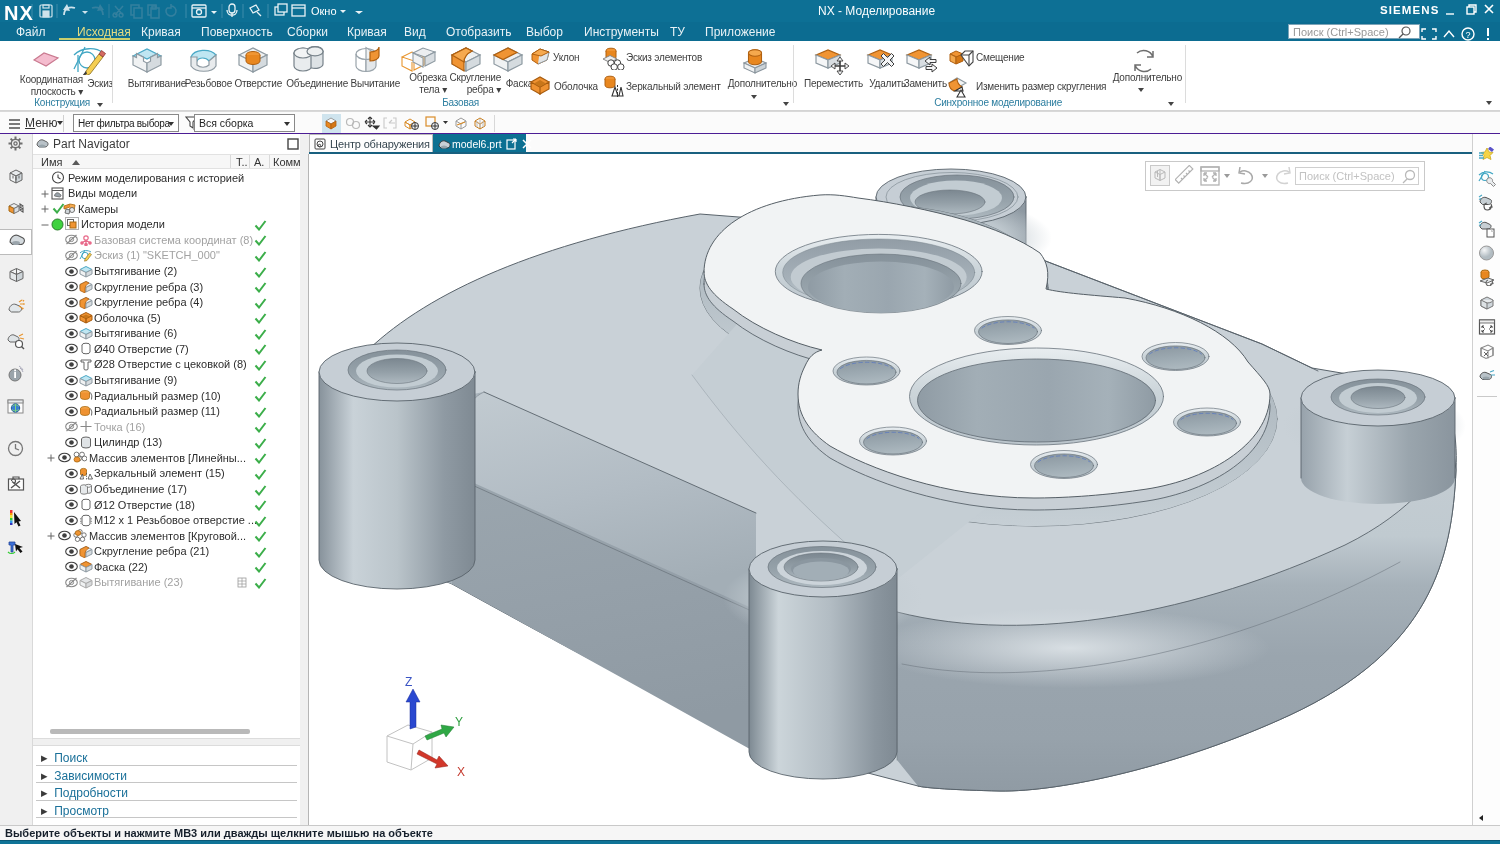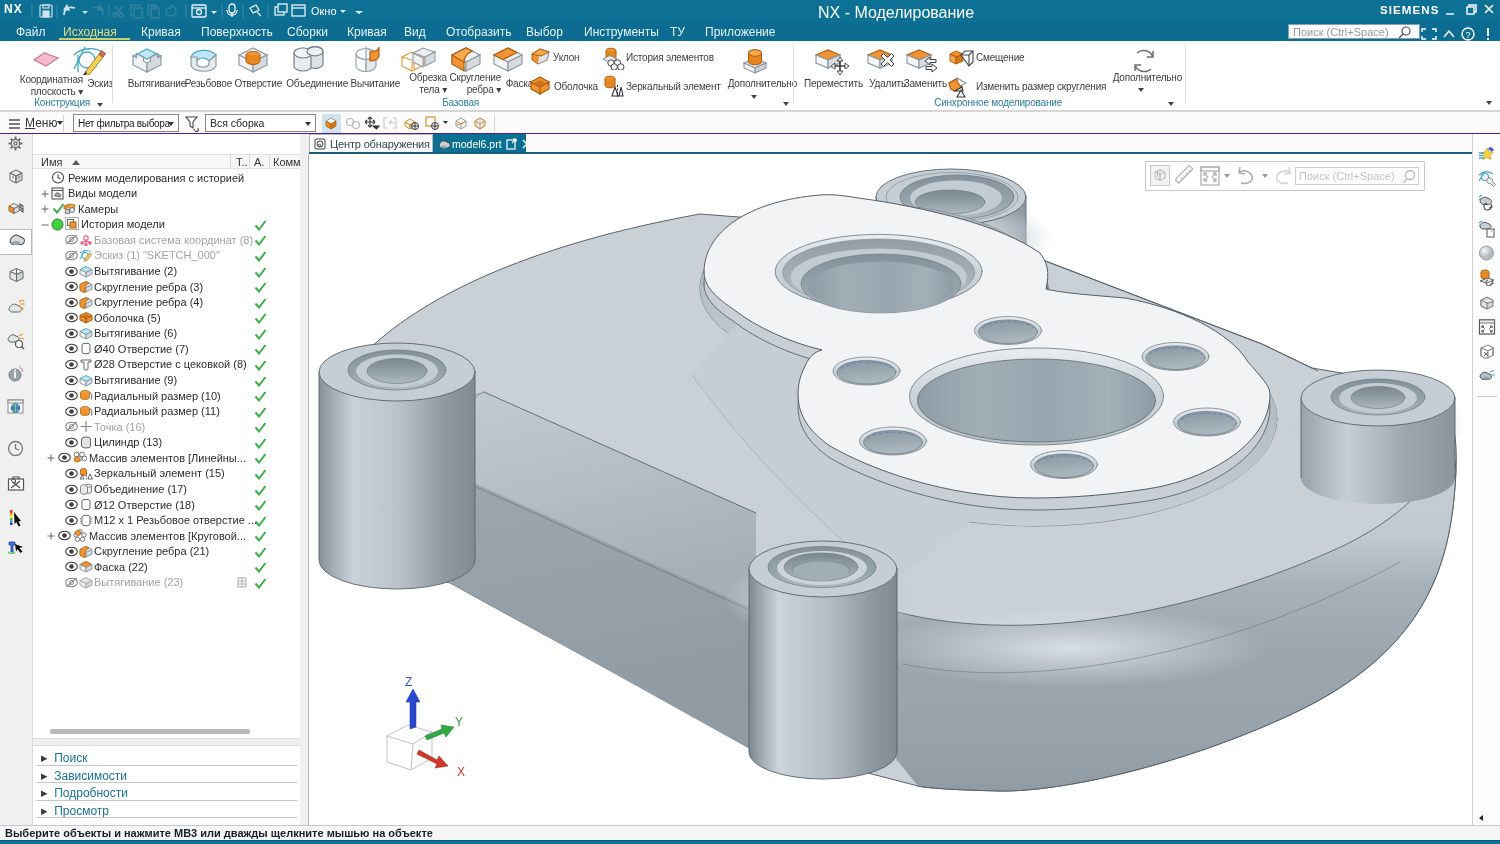--- a/index.html
+++ b/index.html
@@ -25,21 +25,21 @@
 #rightbar{position:absolute;left:1472px;top:134px;width:28px;height:691px;background:#fdfdfd;border-left:1px solid #d0d0d0}
 #statusbar{position:absolute;left:0;top:825px;width:1500px;height:15px;background:#f6f6f6;border-top:1px solid #c9c9c9}
 #bluestrip{position:absolute;left:0;top:840px;width:1500px;height:4px;background:#0f7397;border-top:1px solid #0a5876}
 .sec{position:absolute;left:0;width:267px;font-size:12px;color:#1a7099}
 .sec span{font-size:8.5px;vertical-align:1.5px}
 .secline{position:absolute;left:3px;width:261px;height:1px;background:#c6c6c6}
 </style></head>
 <body>
 
 <div id="titlebar">
- <div class="abs" style="left:4px;top:2px;font-size:12px;font-weight:bold;color:#fff;letter-spacing:1px">NX</div>
+ <div class="abs" style="left:4px;top:2px;font-size:20px;font-weight:bold;color:#fff;letter-spacing:1px">NX</div>
  <svg class="abs" style="left:30px;top:0" width="350" height="22" viewBox="0 0 350 22">
   <g stroke="#cfe3ec" stroke-width="1.2" fill="none">
    <line x1="2" y1="4" x2="2" y2="18" stroke="#3f8cab" stroke-width="1"></line>
    <rect x="10" y="5" width="12" height="12" rx="1"></rect>
         <rect x="13" y="11" width="6" height="6" fill="#cfe3ec"></rect>
         <rect x="13" y="5" width="6" height="3"></rect>
    <line x1="27" y1="4" x2="27" y2="18" stroke="#3f8cab" stroke-width="1"></line>
    <path d="M34 15 c0 -6 5 -9 11 -7" stroke-width="1.8"></path>
    <path d="M37 4 l-4 6 7 1 z" fill="#cfe3ec" stroke="none"></path>
    <path d="M52 11 l3 3 3 -3" fill="#cfe3ec" stroke="none"></path>
@@ -71,35 +71,35 @@
    <line x1="238" y1="4" x2="238" y2="18" stroke="#3f8cab" stroke-width="1"></line>
    <rect x="245" y="7" width="9" height="8"></rect>
         <rect x="248" y="4" width="9" height="8" fill="#0d7095"></rect>
    <rect x="262" y="5" width="13" height="11"></rect>
         <line x1="262" y1="8" x2="275" y2="8"></line>
   </g>
   <text x="281" y="15" font-size="11" fill="#ffffff" font-family="Liberation Sans">Окно</text>
   <path d="M310 10 l3 3 3-3" fill="#e8f2f6"></path>
   <path d="M324 8 l10 0 M325 11 l4 3 4-3" fill="#e8f2f6" stroke="none"></path>
  </svg>
- <div class="abs" style="left:818px;top:4px;font-size:16px;color:#fbfdfe">NX - Моделирование</div>
+ <div class="abs" style="left:818px;top:4px;font-size:12px;color:#fbfdfe">NX - Моделирование</div>
  <div class="abs" style="left:1380px;top:4px;font-size:11.5px;font-weight:bold;color:#fff;letter-spacing:1.1px">SIEMENS</div>
  <svg class="abs" style="left:1440px;top:0" width="60" height="22">
   <g stroke="#ffffff" stroke-width="1.4" fill="none">
    <line x1="6" y1="14" x2="14" y2="14"></line>
    <rect x="27" y="7" width="7" height="7"></rect>
         <path d="M29 7 v-2 h7 v7 h-2"></path>
    <path d="M45 5 l8 8 M53 5 l-8 8" stroke-width="1.6"></path>
   </g>
  </svg>
 </div>
 
 <div id="menubar">
  <div class="mi" style="left:16px">Файл</div>
- <div class="mi" style="left:63px;color:#e3dc82">Исходная</div>
+ <div class="mi" style="left:77px;color:#e3dc82">Исходная</div>
  <div class="abs" style="left:59px;top:16px;width:71px;height:2px;background:#c9cf6d"></div>
  <div class="mi" style="left:141px">Кривая</div>
  <div class="mi" style="left:201px">Поверхность</div>
  <div class="mi" style="left:287px">Сборки</div>
  <div class="mi" style="left:347px">Кривая</div>
  <div class="mi" style="left:404px">Вид</div>
  <div class="mi" style="left:446px">Отобразить</div>
  <div class="mi" style="left:526px">Выбор</div>
  <div class="mi" style="left:584px">Инструменты</div>
  <div class="mi" style="left:670px">ТУ</div>
@@ -233,21 +233,21 @@
       <g>
         <ellipse cx="10" cy="5" rx="5" ry="2.8" fill="#f09433" stroke="#b06010"></ellipse>
         <path d="M5 5 v6 a5 2.8 0 0 0 10 0 v-6" fill="#e8871f" stroke="#b06010"></path>
         <path d="M2 13 l7 -3.5 7 3.5 -7 3.5 z" fill="#eceef0" stroke="#888"></path>
         <circle cx="10" cy="17" r="3.2" fill="#fff" stroke="#444"></circle>
         <circle cx="16.5" cy="17" r="3.2" fill="#fff" stroke="#444"></circle>
         <circle cx="13.2" cy="21" r="3.2" fill="#fff" stroke="#444"></circle>
         <circle cx="19.8" cy="21" r="3.2" fill="#fff" stroke="#444"></circle>
       </g>
     </svg>
- <div class="rlab" style="left:626px;top:11px">История элементов</div>
+ <div class="rlab" style="left:626px;top:11px">Эскиз элементов</div>
  <svg class="abs" style="left:600px;top:33px" width="24" height="24" viewBox="0 0 24 24">
       <g>
         <ellipse cx="10" cy="5" rx="5" ry="2.8" fill="#f09433" stroke="#b06010"></ellipse>
         <path d="M5 5 v6 a5 2.8 0 0 0 10 0 v-6" fill="#e8871f" stroke="#b06010"></path>
         <path d="M12 22 l3 -9 3 9 z M19 22 l2 -9 2 9 z" fill="#fff" stroke="#333" stroke-width="1.1"></path>
         <path d="M17.5 11 v12" stroke="#333" stroke-dasharray="2 1.5"></path>
       </g>
     </svg>
  <div class="rlab" style="left:626px;top:40px">Зеркальный элемент</div>
  <svg class="abs" style="left:736px;top:5px" width="38" height="30" viewBox="0 0 38 30">
@@ -341,21 +341,21 @@
       </g>
     </svg>
  <div class="abs" style="left:25px;top:4px;font-size:12px;color:#333"><span style="text-decoration:underline">М</span>еню</div>
  <div class="abs" style="left:57px;top:9px;width:0;height:0;border-left:3.5px solid transparent;border-right:3.5px solid transparent;border-top:4px solid #333"></div>
  <div class="abs" style="left:63px;top:3px;width:1px;height:17px;background:#d0d0d0"></div>
  <div class="combo" style="left:73px;width:106px"><span style="font-size:10px;letter-spacing:-0.3px">Нет фильтра выбора</span><span class="ar"></span></div>
  <svg class="abs" style="left:185px;top:4px" width="16" height="16">
       <path d="M1 1 h11 l-4 5 v6 l-3 -2 v-4 z" fill="#fff" stroke="#444" stroke-width="1.1"></path>
       <path d="M9 13 c0 2 2 3 4 2 M13 12 l0.5 3 -3 0.5" fill="none" stroke="#444"></path>
     </svg>
- <div class="combo" style="left:205px;width:111px">Вся сборка<span class="ar"></span></div>
+ <div class="combo" style="left:194px;width:101px">Вся сборка<span class="ar"></span></div>
  <div class="abs" style="left:322px;top:2px;width:19px;height:19px;background:#cfe4ee"></div>
  <svg class="abs" style="left:323px;top:3px" width="170" height="17" viewBox="0 0 170 17">
   <g>
    <path d="M3 6 l5 -3 5 3 -5 3 z" fill="#f6f7f8" stroke="#888" stroke-width="0.8"></path>
         <path d="M3 6 v5 l5 3 v-5 z" fill="#e8871f" stroke="#b06010" stroke-width="0.8"></path>
         <path d="M13 6 v5 l-5 3 v-5 z" fill="#d57714" stroke="#b06010" stroke-width="0.8"></path>
    <g stroke="#b9b9b9" stroke-width="1.2" fill="none">
           <circle cx="27" cy="7" r="3.5"></circle>
           <circle cx="33" cy="10" r="3.5"></circle>
         </g>
@@ -469,20 +469,30 @@
       <path d="M7 3 l7 9 -2.5 0.5 2 4 -2 1 -2 -4.2 -2 1.7 z" fill="#111"></path>
     </svg>
 <svg class="abs" style="left:7px;top:404px" width="18" height="18" viewBox="0 0 18 18">
       <path d="M2 4 h6 v3 h-2 v7 h-2 v-7 h-2 z" fill="#3a6fd8" stroke="#26479a" stroke-width="0.8"></path>
       <path d="M1 14 c2 2 5 2 7 0" fill="none" stroke="#3c3" stroke-width="1.2"></path>
       <path d="M8 6 l8 3 -3.5 1 3 3.5 -2 1.5 -3 -3.8 -1.5 2.3 z" fill="#111"></path>
     </svg>
 </div>
 
 <div id="panel">
+ <div id="phead">
+  <svg class="abs" style="left:2px;top:3px" width="15" height="13">
+        <path d="M2 8 c0-3 3-6 6-5 l4 2 c2 1 1 5 -2 5 l-6 0 z" fill="#b9c2c8" stroke="#555" stroke-width="0.9"></path>
+        <ellipse cx="7" cy="9" rx="3" ry="1.5" fill="#98a4ab"></ellipse>
+      </svg>
+  <div class="abs" style="left:20px;top:3px;font-size:12px;color:#3c3c3c">Part Navigator</div>
+  <svg class="abs" style="left:254px;top:4px" width="12" height="12">
+        <rect x="1" y="1" width="10" height="10" fill="none" stroke="#444" stroke-width="1.4"></rect>
+      </svg>
+ </div>
  <div id="pcols">
   <div class="abs" style="left:8px;top:1px">Имя</div>
   <svg class="abs" style="left:38px;top:4px" width="10" height="8">
         <path d="M5 1 l4 5 -8 0 z" fill="#5a5a5a"></path>
       </svg>
   <div class="abs" style="left:203px;top:1px">Т..</div>
   <div class="abs" style="left:221px;top:1px">А.</div>
   <div class="abs" style="left:240px;top:1px">Комм</div>
   <div class="abs" style="left:197px;top:0;width:1px;height:13px;background:#d9d9d9"></div>
   <div class="abs" style="left:216px;top:0;width:1px;height:13px;background:#d9d9d9"></div>

